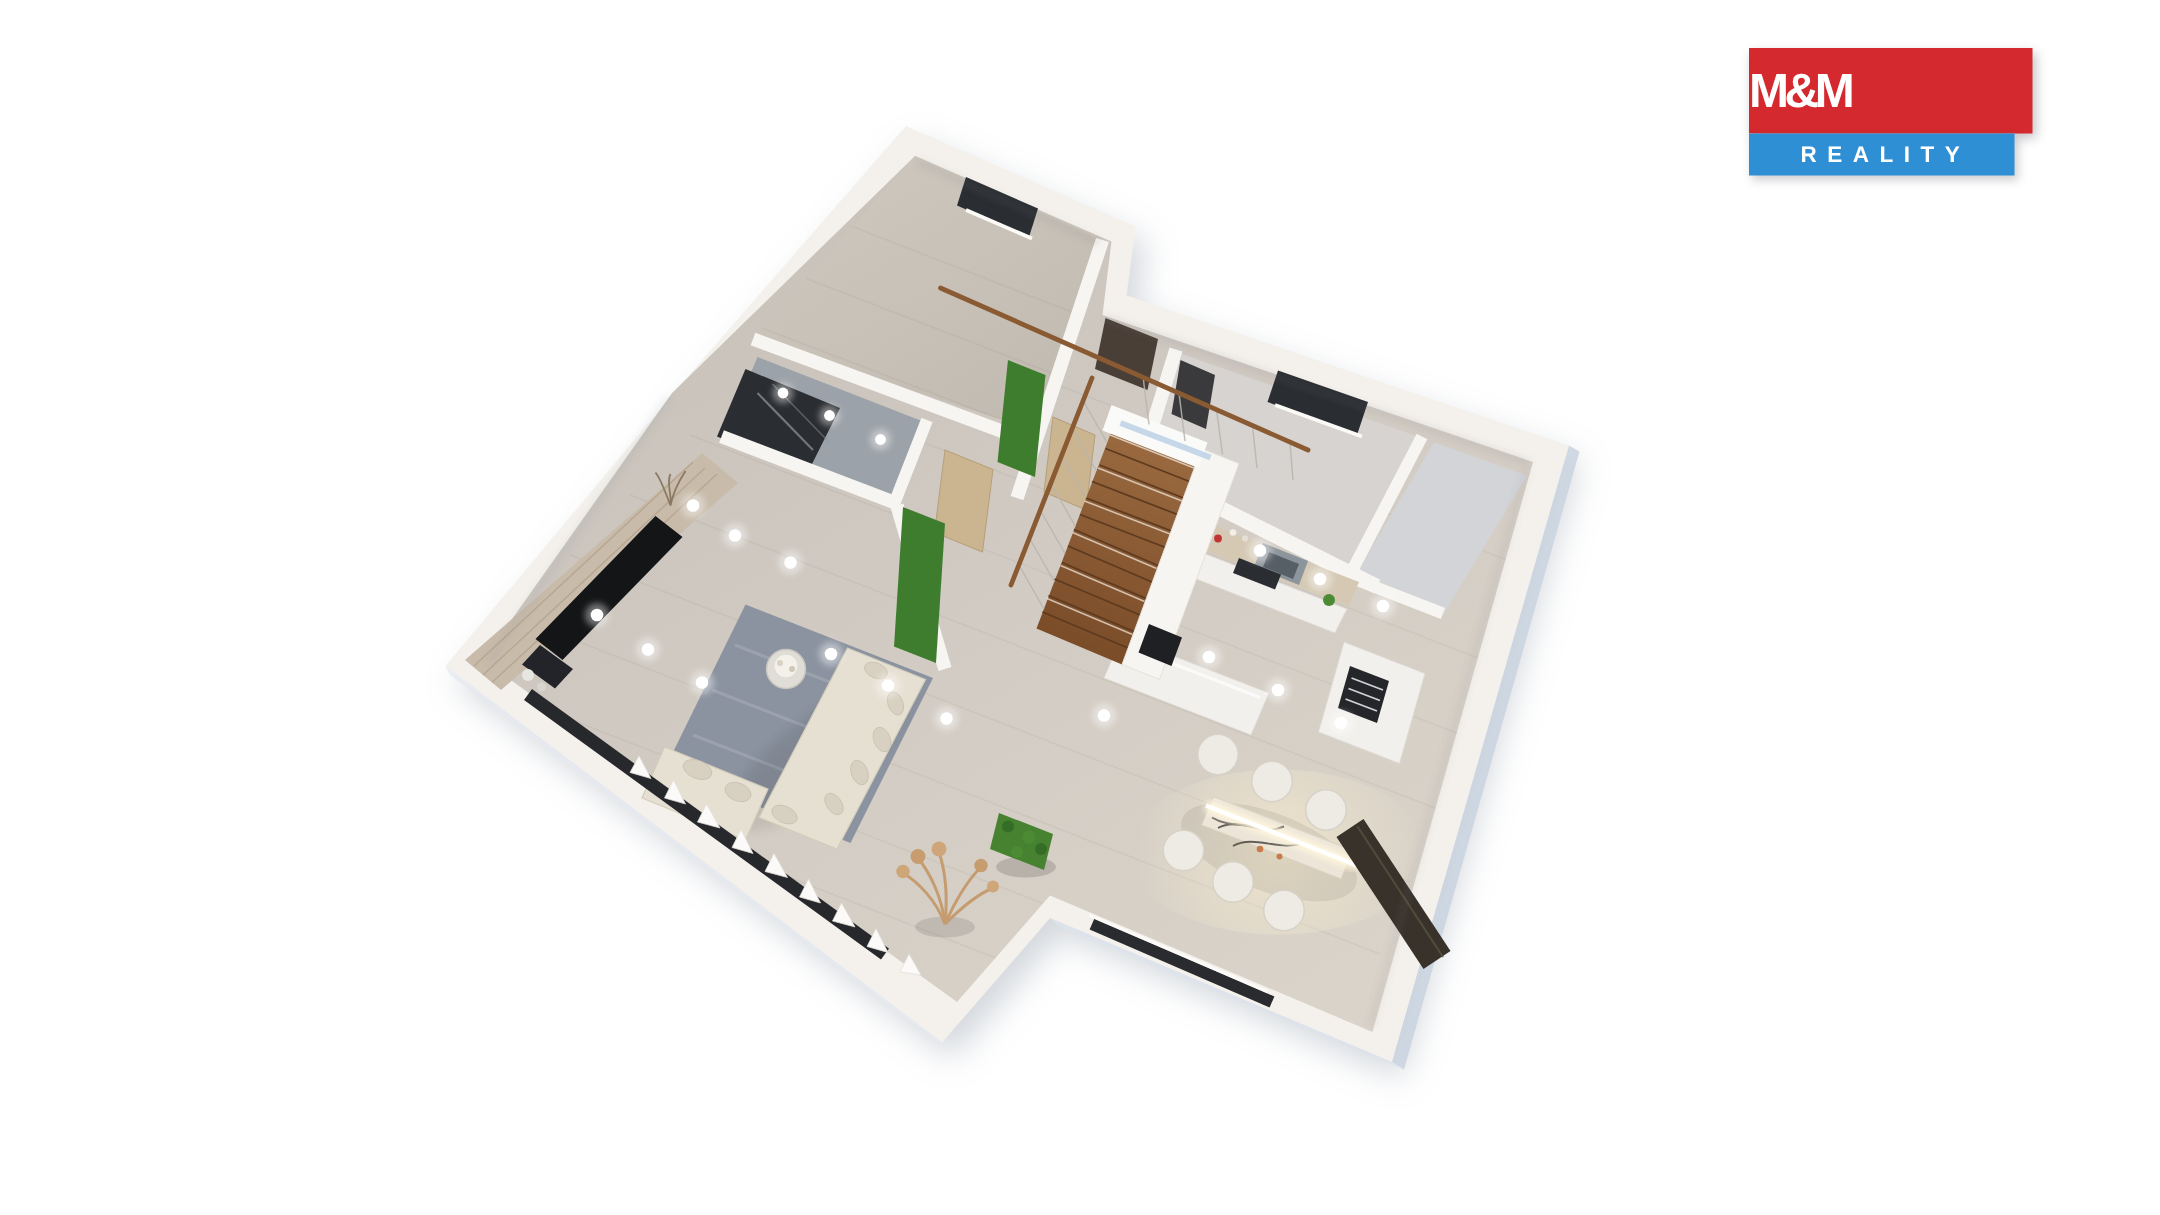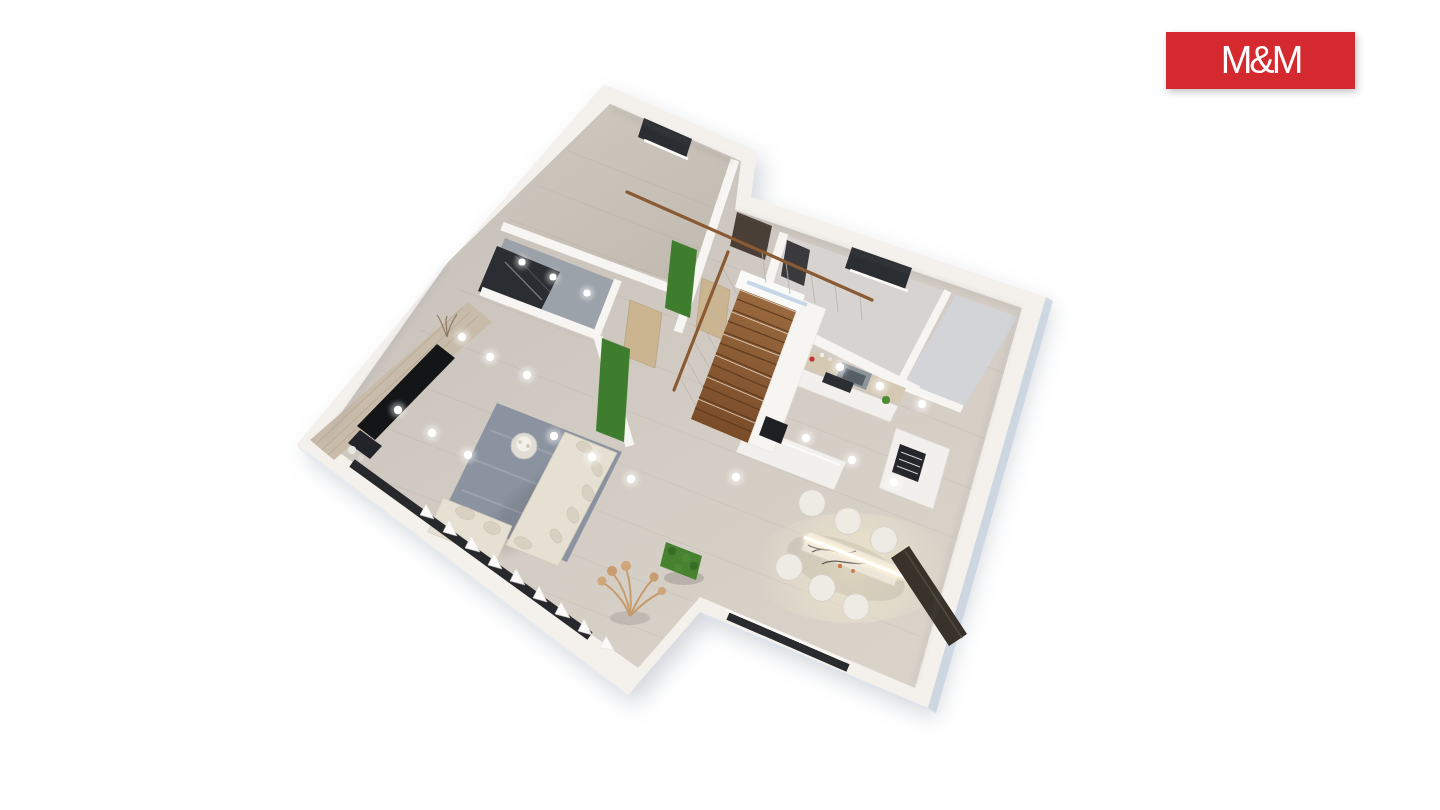--- a/index.html
+++ b/index.html
@@ -2,21 +2,21 @@
 <html style="--p-page: #ffffff; --p-logo_red: #d4292e; --p-logo_blue: #2f8fd4; --p-logo_text: #ffffff; --p-card: #f4f1ec; --p-wall: #f7f5f1; --p-side_shade: #c9d3df; --p-floor_light: #d9d2c8; --p-floor_dark: #cbc5be; --p-wing_floor: #cfc8bf; --p-closet_floor: #9ca2a9; --p-shelf_dark: #2a2d31; --p-room_a: #d6d3d0; --p-room_b: #d2d4d8; --p-window_dark: #2a2d31; --p-door_dark: #4a3f37; --p-door_wood: #cbb591; --p-green: #3f7d2e; --p-hedge: #46822f; --p-beige: #c8bbaa; --p-tv: #141517; --p-rug: #8b93a0; --p-sofa: #e6e0d3; --p-pillow: #d8d1c1; --p-stairs_wood: #8a5a34; --p-rail: #8a5a33; --p-counter: #d5c9b4; --p-hood: #8d959c; --p-cabinet: #f2f0ec; --p-sideboard: #38322b; --p-pampas: #c49a6c; --p-glow: #fff1c8; --p-spot: #ffffff;"><head>
 <meta charset="utf-8">
 <style>
   html,body{margin:0;padding:0;background:#fff;}
   .stage{position:relative;width:1440px;height:810px;overflow:hidden;background:var(--p-page,#ffffff);
          font-family:"Liberation Sans", sans-serif;}
   .plan-svg{position:absolute;left:0;top:0;}
   
   .logo{position:absolute;right:84px;top:32px;width:190px;}
   .logo-top{width:189px;height:57px;background:var(--p-logo_red,#d4292e);color:var(--p-logo_text,#fff);
-    display:flex;align-items:center;justify-content:center;font-weight:400;font-size:38px;
+    display:flex;align-items:center;justify-content:flex-start;font-weight:700;font-size:32px;
     letter-spacing:-3px;box-shadow:2px 3px 7px rgba(60,60,70,.30);font-family:"Liberation Sans",sans-serif;}
   .logo-bottom{width:177px;height:28px;background:var(--p-logo_blue,#2f8fd4);color:var(--p-logo_text,#fff);
     display:flex;align-items:center;justify-content:center;font-weight:700;font-size:15px;
     letter-spacing:7px;padding-left:5px;box-sizing:border-box;box-shadow:2px 3px 6px rgba(60,60,70,.25);}
   
   .card{fill:var(--p-card,#f4f1ec);}
   .sideE{fill:var(--p-side_shade,#c9d3df);}
   .floor{fill:url(#gFloor);}
   .wing{fill:url(#gWing);}
   .wall{fill:var(--p-wall,#f7f5f1);stroke:#e3e0d9;stroke-width:.6;}
@@ -368,15 +368,18 @@
       <path d="M612,108 L733,162" opacity=".12" stroke-width="5"></path>
       <path d="M326,441 L446,265" opacity=".10" stroke-width="5"></path>
       <path d="M1018,312 L914,684" opacity=".10" stroke-width="5"></path>
     </g>
   </svg>
 
   <div class="logo">
     <div class="logo-top">
       <span>M&amp;M</span>
     </div>
+    <div class="logo-bottom">
+      <span>REALITY</span>
+    </div>
   </div>
 
 </div>
 
 </body></html>

